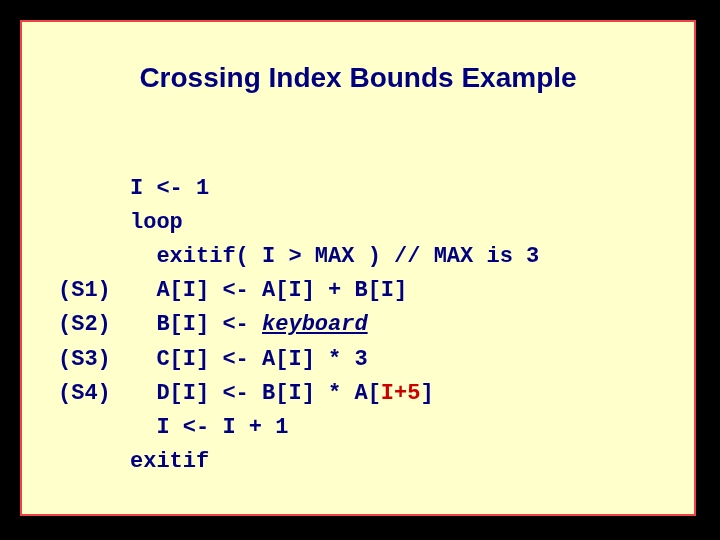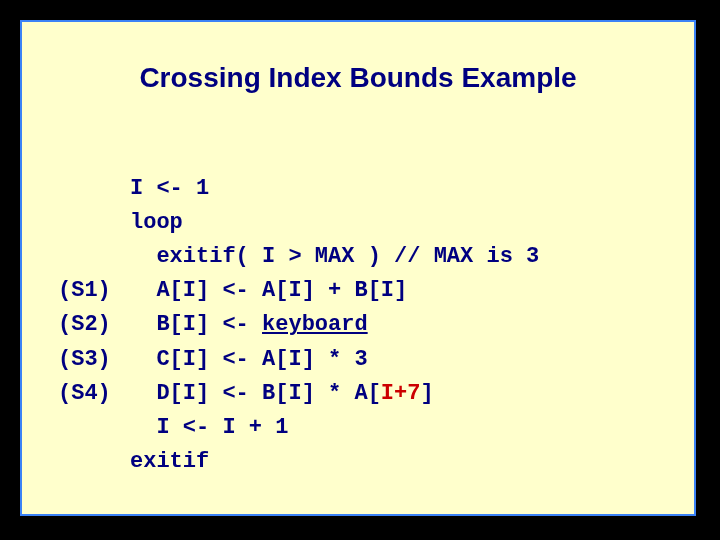--- a/index.html
+++ b/index.html
@@ -10,21 +10,21 @@
     background: #000;
     overflow: hidden;
   }
   .slide {
     position: absolute;
     top: 20px;
     left: 20px;
     width: 676px;
     height: 496px;
     background: #ffffcc;
-    border: 2px solid #3b82f6;
+    border: 2px solid #ef4444;
     box-sizing: border-box;
     padding: 0;
   }
   .title {
     font-family: Arial, Helvetica, sans-serif;
     font-size: 28px;
     font-weight: bold;
     color: #000080;
     text-align: center;
     margin-top: 40px;
@@ -43,35 +43,36 @@
     display: inline-block;
     min-width: 72px;
     vertical-align: top;
   }
   .code-col {
     display: inline-block;
     vertical-align: top;
   }
   .underline {
     text-decoration: underline;
+    font-style: italic;
   }
   .highlight {
     color: #cc0000;
   }
 </style>
 </head>
 <body>
 
 <div class="slide">
   <div class="title">Crossing Index Bounds Example</div>
 
   <div class="code-block">
 <span class="label-col">    </span><span class="code-col">I &lt;- 1</span>
 <span class="label-col">    </span><span class="code-col">loop</span>
 <span class="label-col">    </span><span class="code-col">  exitif( I &gt; MAX ) // MAX is 3</span>
 <span class="label-col">(S1)</span><span class="code-col">  A[I] &lt;- A[I] + B[I]</span>
 <span class="label-col">(S2)</span><span class="code-col"><span>  B[I] &lt;- </span><span class="underline">keyboard</span></span>
 <span class="label-col">(S3)</span><span class="code-col">  C[I] &lt;- A[I] * 3</span>
-<span class="label-col">(S4)</span><span class="code-col"><span>  D[I] &lt;- B[I] * A[</span><span class="highlight">I+7</span><span>]</span></span>
+<span class="label-col">(S4)</span><span class="code-col"><span>  D[I] &lt;- B[I] * A[</span><span class="highlight">I+5</span><span>]</span></span>
 <span class="label-col">    </span><span class="code-col">  I &lt;- I + 1</span>
 <span class="label-col">    </span><span class="code-col">exitif</span>
 </div>
 </div>
 
 </body></html>

